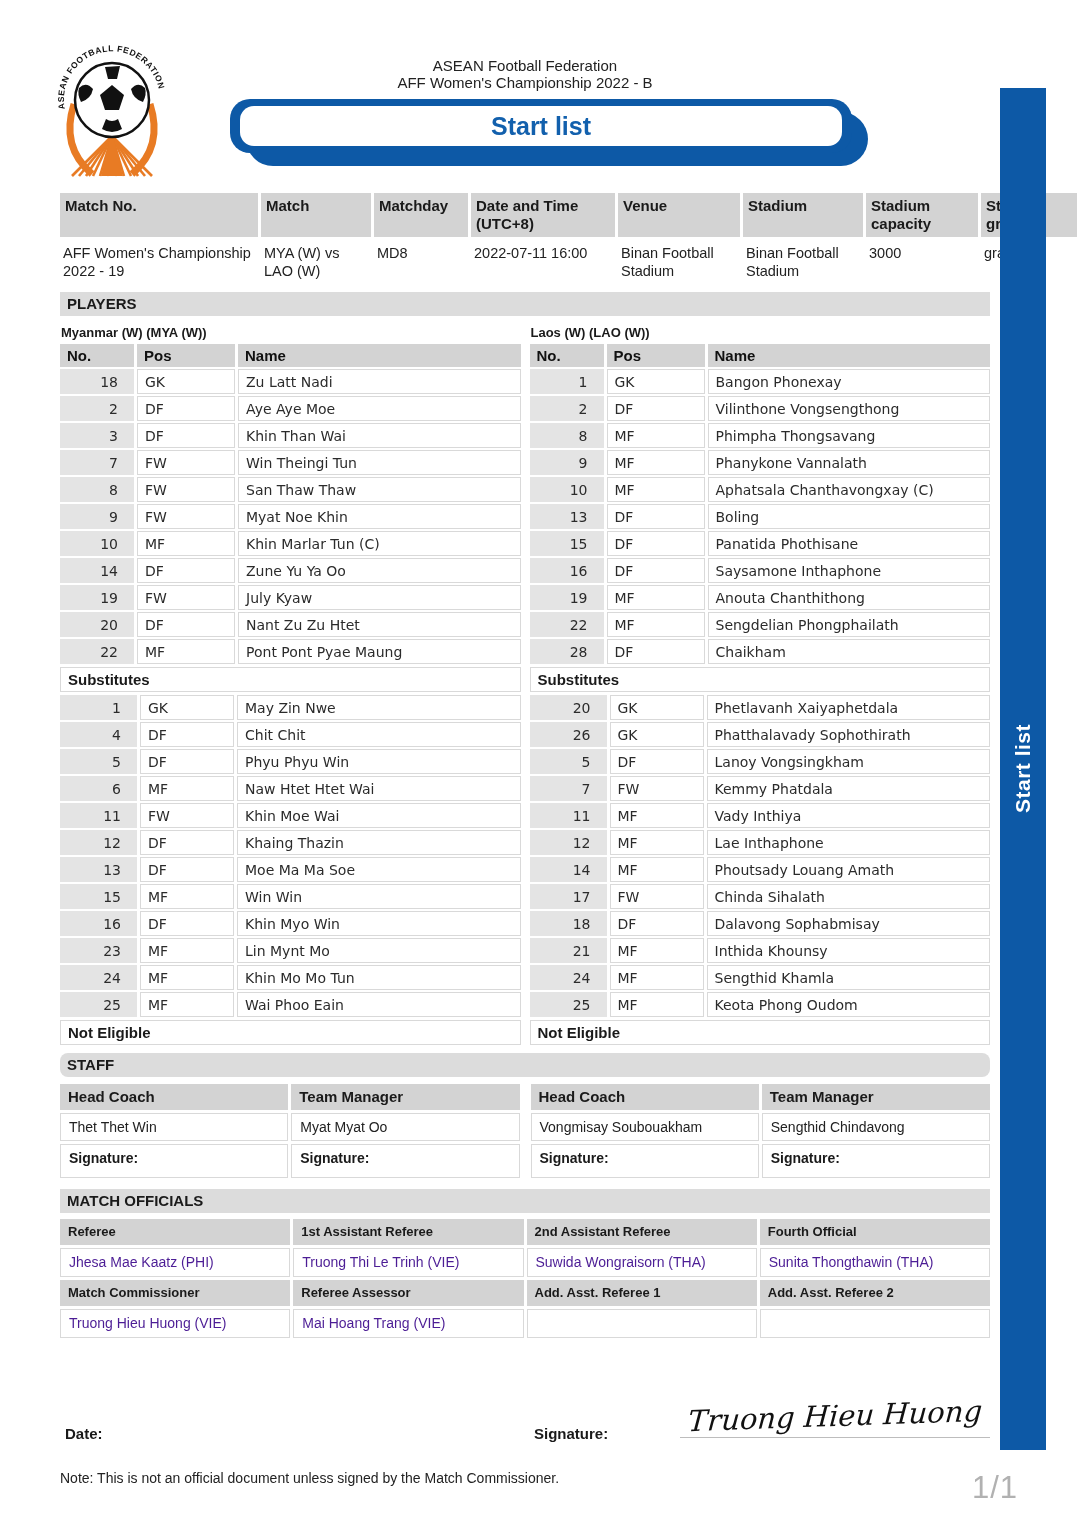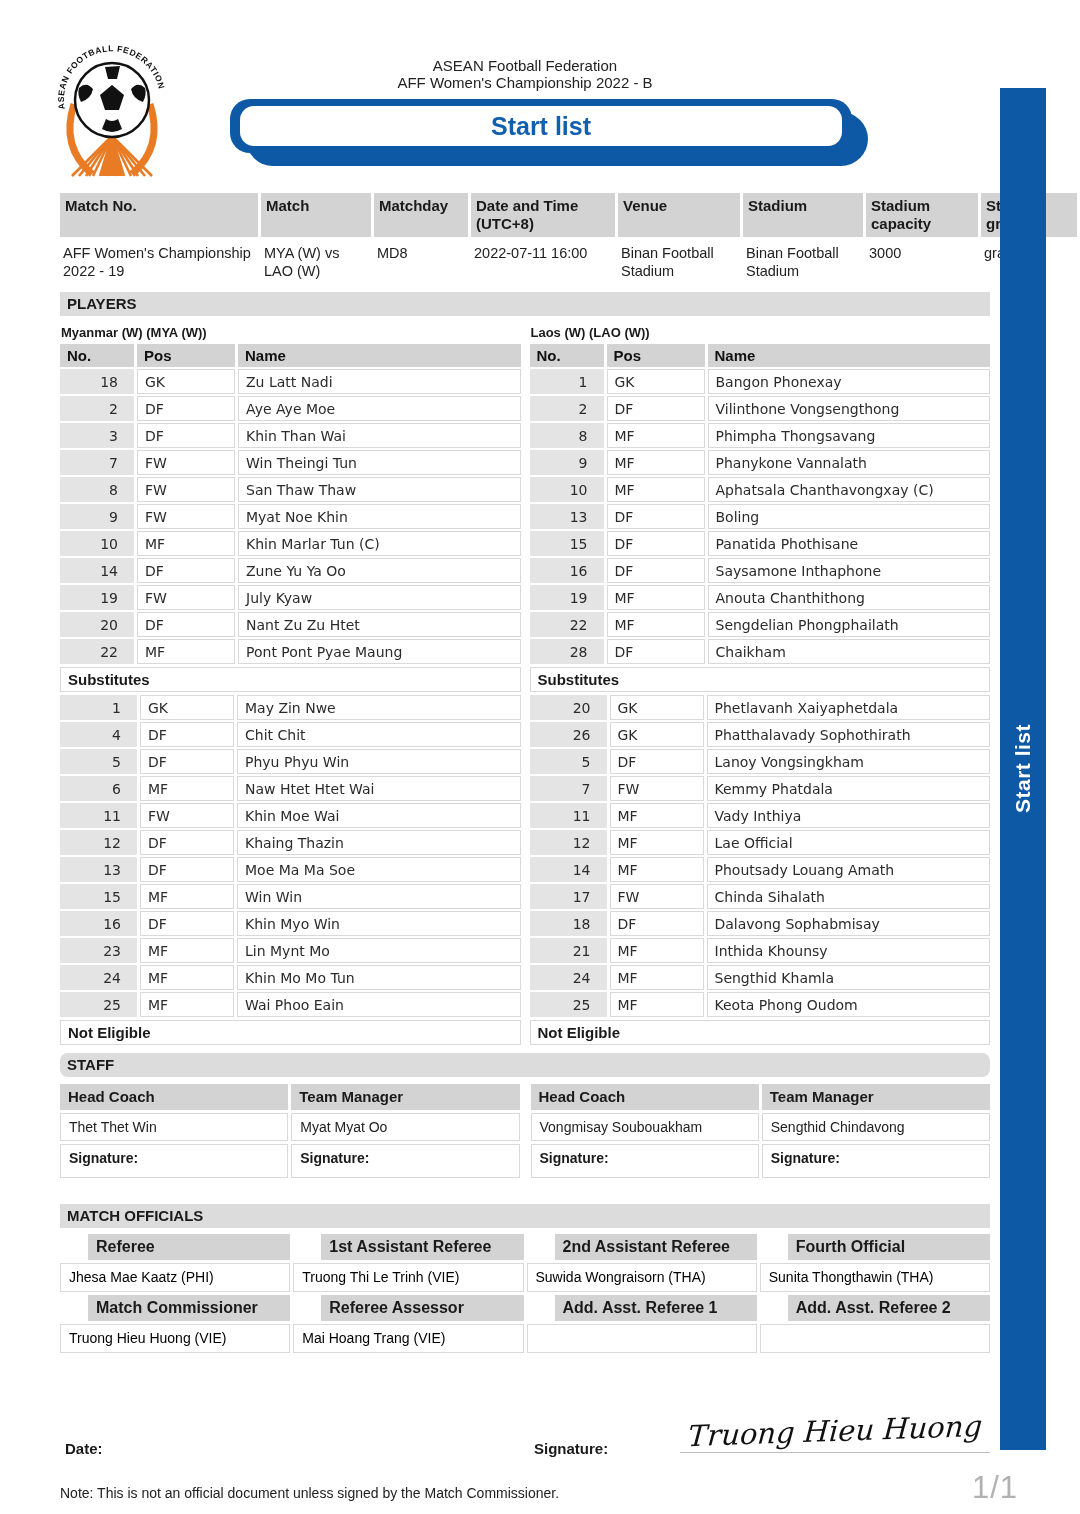--- a/index.html
+++ b/index.html
@@ -30,21 +30,21 @@
              padding:4px 5px;font-size:15px;line-height:18px;}
   .mtable td{vertical-align:top;padding:5px 5px 5px 3px;line-height:18px;color:#222;}
   .mw-0{width:188px}.mw-1{width:100px}.mw-2{width:84px}.mw-3{width:134px}
   .mw-4{width:112px}.mw-5{width:110px}.mw-6{width:102px}.mw-7{width:86px}
 
   
   .band{background:var(--band);font-weight:bold;font-size:15px;padding:4px 7px;
         height:16px;line-height:16px;}
   .band.players{margin-top:5px;}
   .band.staff{margin-top:7px;border-radius:8px;}
-  .band.officials{margin-top:26px;}
+  .band.officials{margin-top:11px;}
 
   
   .teams-row{display:flex;gap:9px;margin-top:4px;}
   .team{width:461px;box-sizing:border-box;}
   .team-name{font-weight:bold;font-size:13px;padding:5px 1px 2px 1px;}
   .ptable{border-collapse:separate;border-spacing:3px 2px;margin:0 -3px;
           width:calc(100% + 6px);table-layout:fixed;
           font-family:"DejaVu Sans",sans-serif;font-size:14px;color:#2b2b2b;}
   .ptable th{background:var(--th);text-align:left;font-weight:bold;padding:3px 7px;
              font-size:15px;font-family:"Liberation Sans",sans-serif;color:#111;}
@@ -59,22 +59,22 @@
   
   .staff-row{display:flex;gap:11px;margin-top:7px;}
   .sgrid{flex:1;display:grid;grid-template-columns:1fr 1fr;gap:3px;}
   .sh{background:var(--th);font-weight:bold;font-size:15px;padding:4px 8px;height:18px;line-height:18px;}
   .sv{border:1px solid var(--cellborder);font-size:14px;padding:4px 8px;height:18px;line-height:18px;color:#222;}
   .ssig{border:1px solid var(--cellborder);font-weight:bold;font-size:14px;
         padding:4px 8px;height:24px;line-height:18px;}
 
   
   .ogrid{display:grid;grid-template-columns:repeat(4,1fr);gap:3px;margin-top:6px;}
-  .oh{background:var(--th);font-weight:bold;font-size:16px;padding:4px 8px;height:18px;line-height:18px;margin-left:28px;}
-  .ov{border:1px solid var(--cellborder);font-size:14px;padding:4px 8px;height:19px;line-height:18px;color:#000000;}
+  .oh{background:var(--th);font-weight:bold;font-size:13px;padding:4px 8px;height:18px;line-height:18px;}
+  .ov{border:1px solid var(--cellborder);font-size:14px;padding:4px 8px;height:19px;line-height:18px;color:#4c1d95;}
 
   
   .footer-row{position:relative;height:62px;margin-top:50px;}
   .f-label{position:absolute;bottom:8px;font-weight:bold;font-size:15px;}
   .date-label{left:5px;}
   .sig-label{left:474px;}
   .date-line{position:absolute;left:150px;bottom:12px;width:320px;
              border-bottom:1px solid #bdbdbd;text-align:center;font-size:20px;padding-bottom:6px;}
   .sig-line{position:absolute;left:620px;bottom:12px;width:310px;
             border-bottom:1px solid #bdbdbd;text-align:center;}
@@ -402,21 +402,21 @@
                 <td class="c-name">Kemmy Phatdala</td>
               </tr>
               <tr>
                 <td class="c-no">11</td>
                 <td class="c-pos">MF</td>
                 <td class="c-name">Vady Inthiya</td>
               </tr>
               <tr>
                 <td class="c-no">12</td>
                 <td class="c-pos">MF</td>
-                <td class="c-name">Lae Official</td>
+                <td class="c-name">Lae Inthaphone</td>
               </tr>
               <tr>
                 <td class="c-no">14</td>
                 <td class="c-pos">MF</td>
                 <td class="c-name">Phoutsady Louang Amath</td>
               </tr>
               <tr>
                 <td class="c-no">17</td>
                 <td class="c-pos">FW</td>
                 <td class="c-name">Chinda Sihalath</td>

